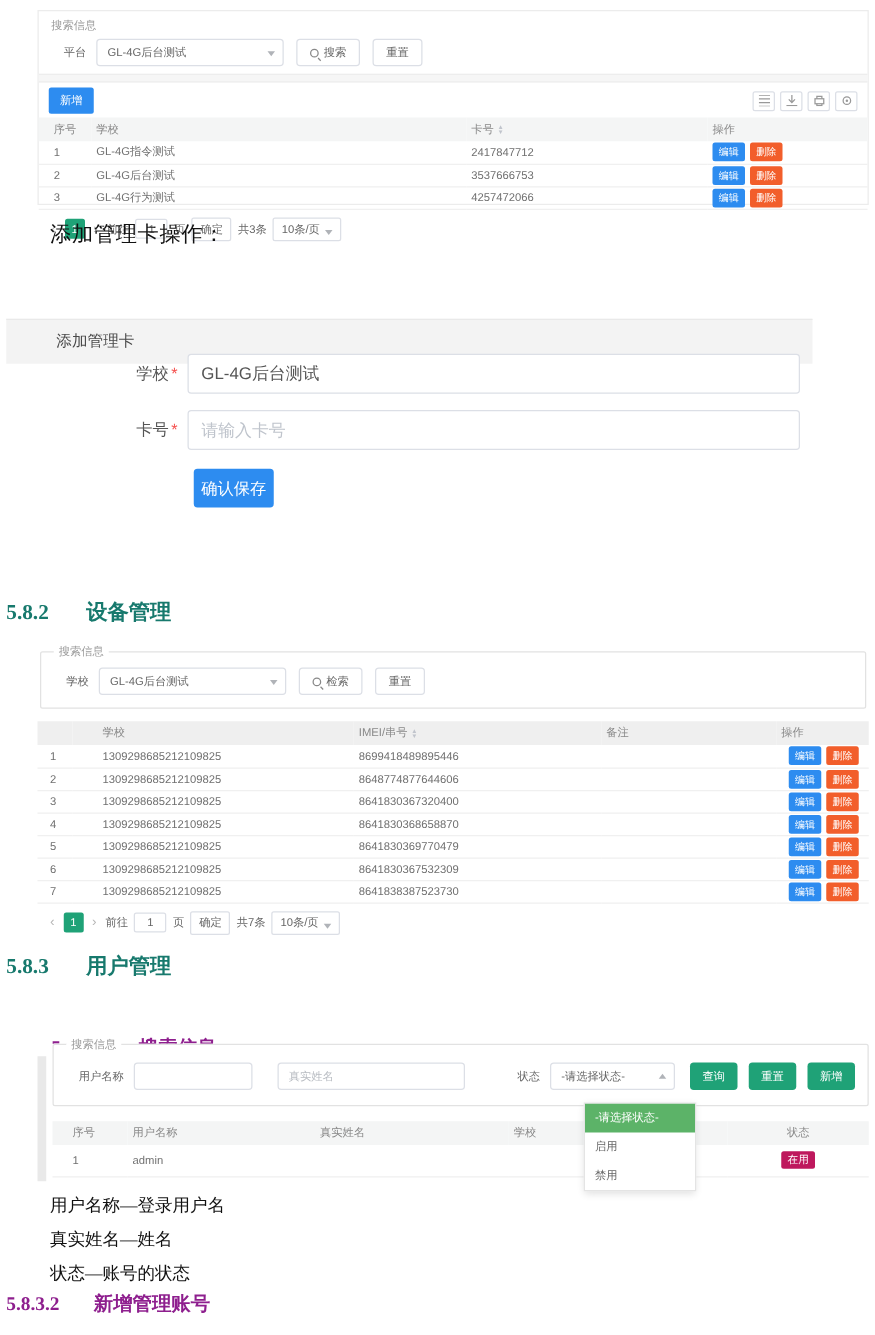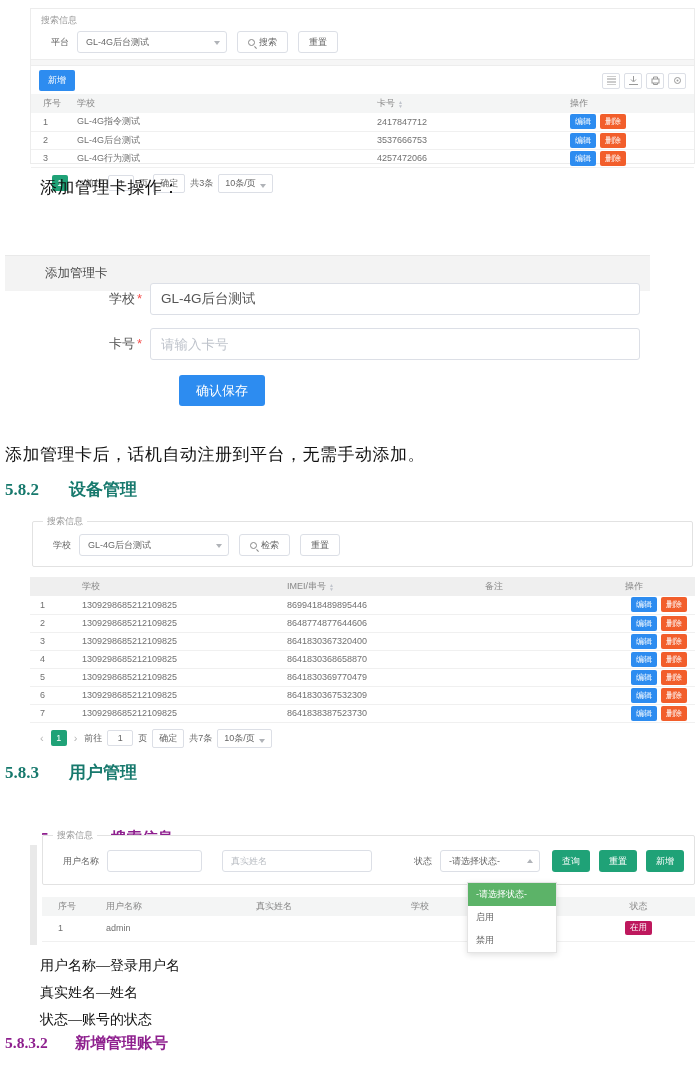--- a/index.html
+++ b/index.html
@@ -66,22 +66,22 @@
 
   
   .panel{ position:absolute; left:5px; top:225px; width:645px; }
   .panel-bar{ height:36px; background:#f3f3f3; border-top:1px solid #e9e9e9; display:flex; align-items:center;
               font-family:"Liberation Sans",sans-serif; font-size:12.5px; color:#4a4a4a; padding-left:40px;margin-top:30px; }
   .pform-row{ position:absolute; left:0; width:645px; display:flex; align-items:center; }
   .plabel{ width:145px; text-align:right; font-family:"Liberation Sans",sans-serif; font-size:13px; color:#555; padding-right:8px; }
   .req{ color:#f5504e; margin-left:2px; }
   .pinput{ width:490px; height:32px; border:1px solid #dcdfe6; border-radius:3px; font-size:13.5px; color:#555; padding:0 10px; }
   .pinput::placeholder{ color:#bfc4cc; }
-  .btn-save{ position:absolute; left:150px; top:150px; width:86px; height:31px; background:#2d8cf0; color:#fff;
-             border:none; border-radius:3px; font-family:"Liberation Sans",sans-serif; font-size:13px;margin-left:24px; }
+  .btn-save{ position:absolute; left:150px; top:150px; width:64px; height:31px; background:#2d8cf0; color:#fff;
+             border:none; border-radius:3px; font-family:"Liberation Sans",sans-serif; font-size:13px; }
 
   
   .s2{ left:30px; top:515px; width:665px; height:202px; }
   .s2 .tbl th{ background:#efefef; }
   .col-r{ text-align:right; }
 
   
   .s3{ left:30px; top:835px; width:665px; height:113px; overflow:visible; }
   .s3-strip{ position:absolute; left:0; top:10px; width:7px; height:100px; background:#e9e9e9; }
   .s3-inner{ margin-left:12px; }
@@ -204,21 +204,20 @@
       <span class="plabel"><span>学校</span><span class="req">*</span></span>
       <input class="pinput" value="GL-4G后台测试" style="">
     </div>
     <div class="pform-row" style="top:103px;">
       <span class="plabel"><span>卡号</span><span class="req">*</span></span>
       <input class="pinput" placeholder="请输入卡号" style="">
     </div>
     <button class="btn-save">确认保存</button>
   </div>
 
-  <p class="para" style="left:5px; top:443px;">添加管理卡后，话机自动注册到平台，无需手动添加。</p>
 
   <h3 class="heading h-teal" style="left:5px; top:478px;">
     <span class="num">5.8.2</span><span class="ttl">设备管理</span>
   </h3>
 
   <div class="shot s2">
     <div class="fieldset" style="margin:6px 2px 0;">
       <span class="legend">搜索信息</span>
       <div class="frow">
         <span class="flabel">学校</span>

